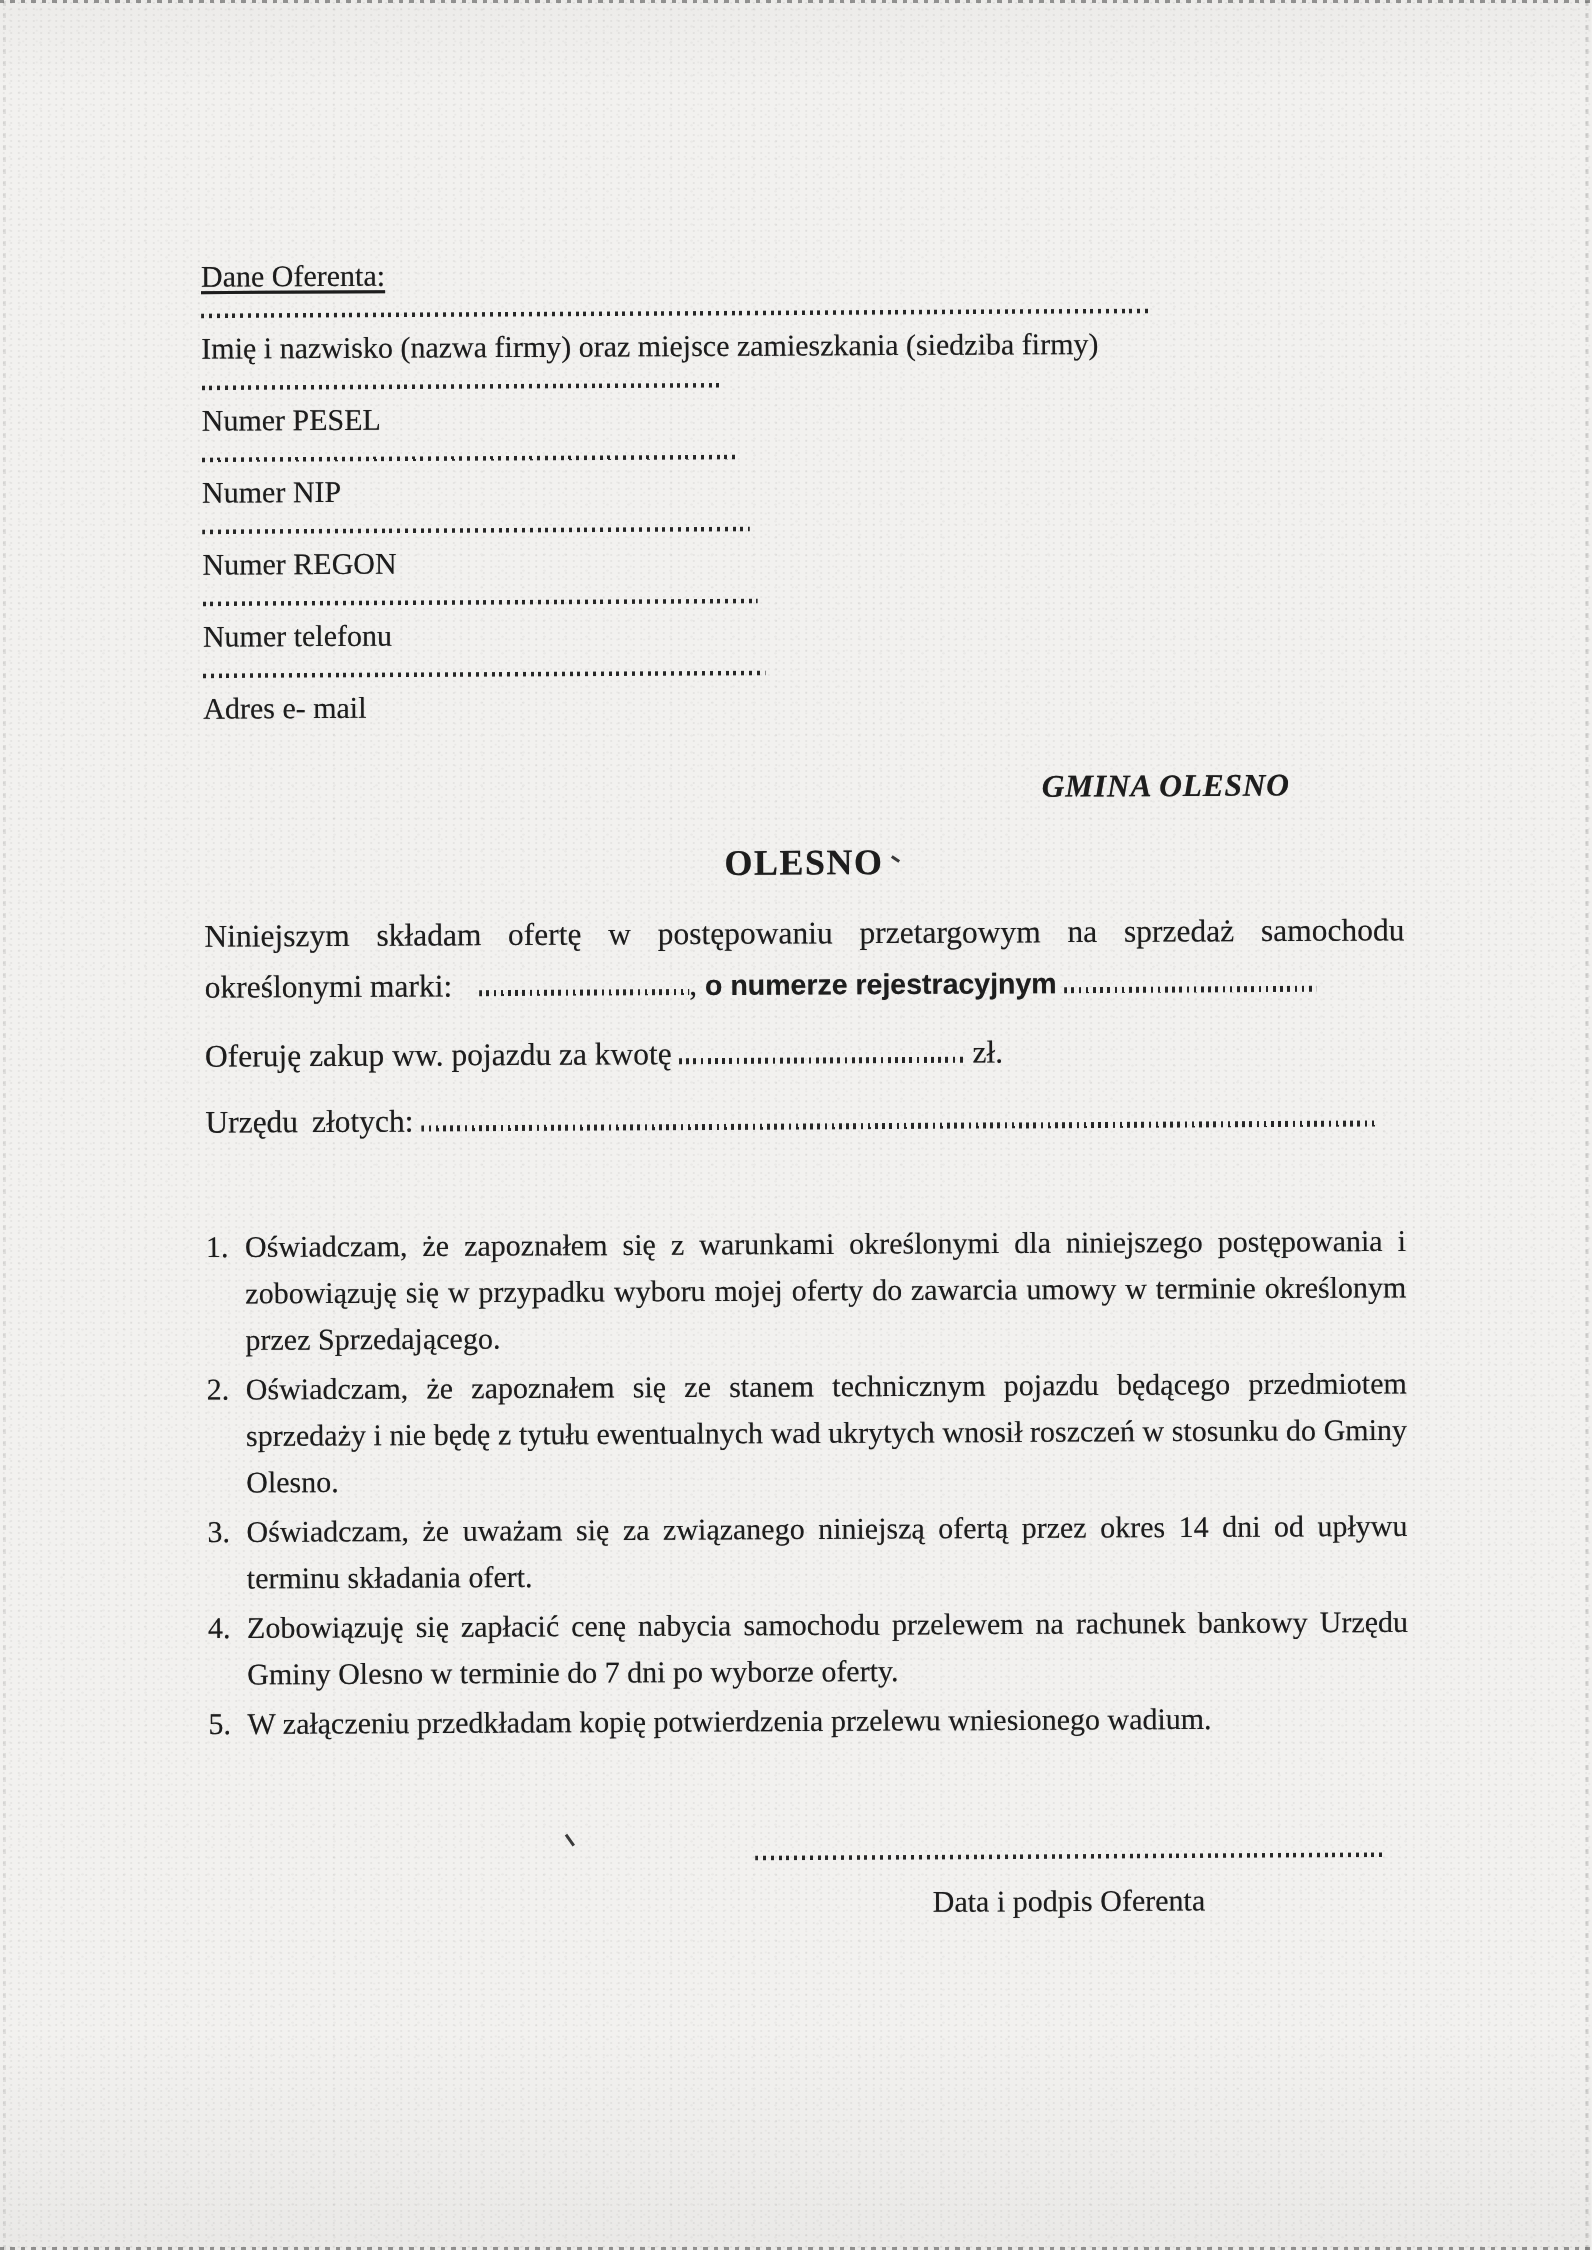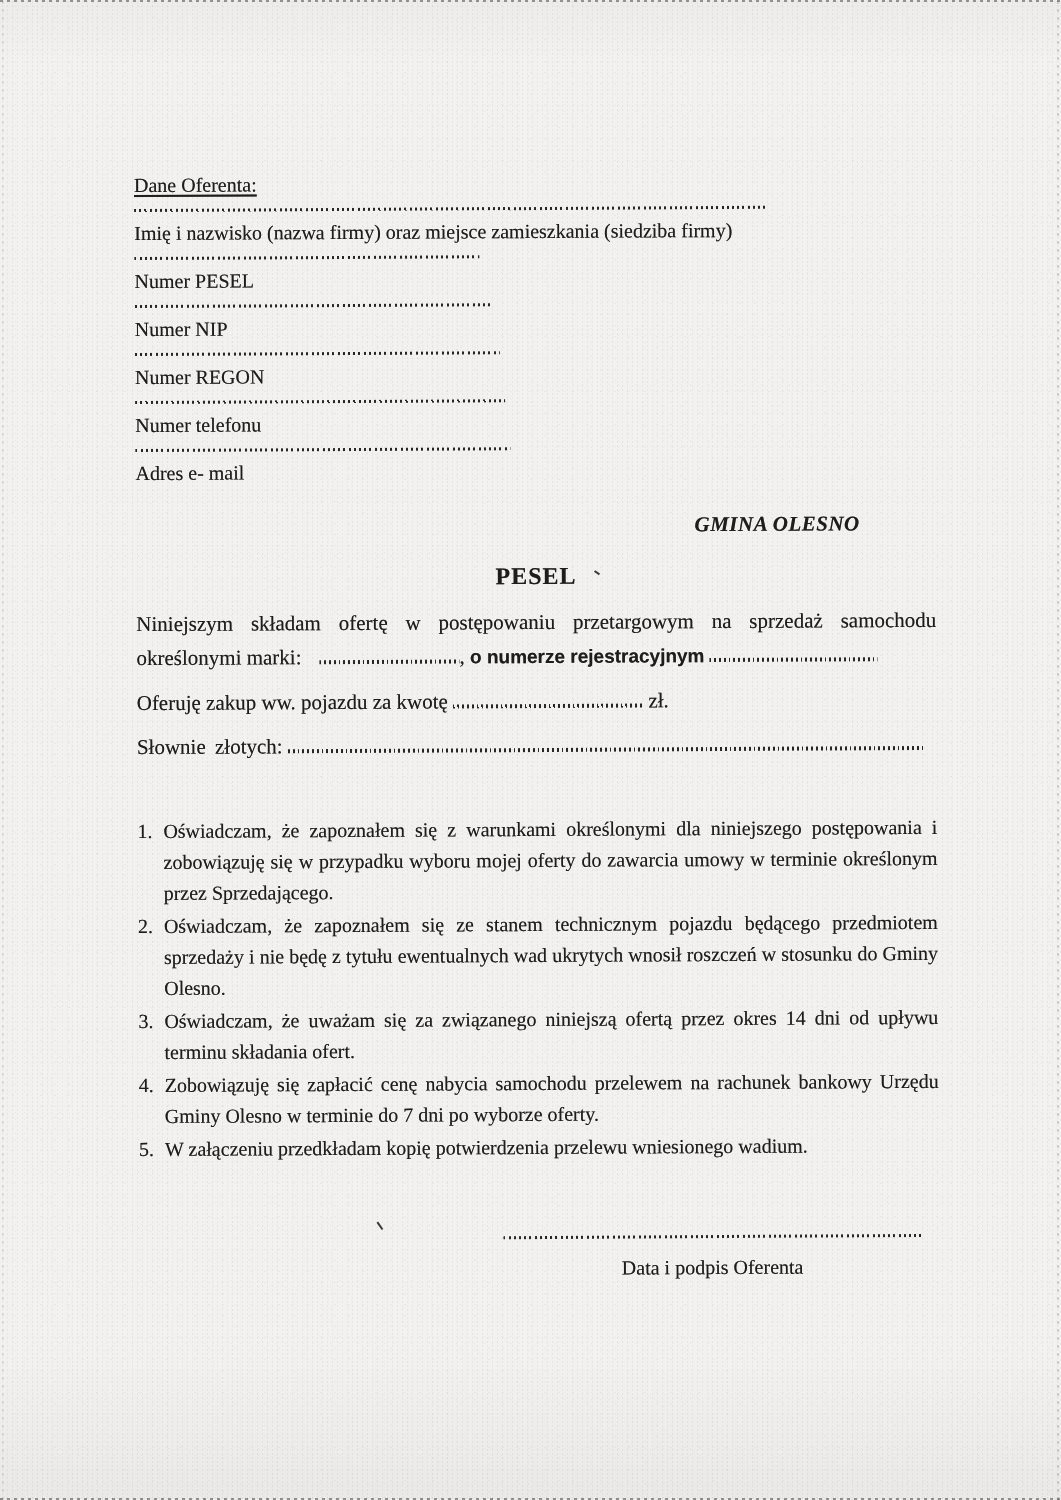--- a/index.html
+++ b/index.html
@@ -133,38 +133,38 @@
 
   <div class="rule w4"></div>
   <div class="flabel">Numer telefonu</div>
 
   <div class="rule w5"></div>
   <div class="flabel">Adres e- mail</div>
 
   <div class="addressee">GMINA OLESNO</div>
 
   <div class="doc-title">
-    <span>PESEL</span>
+    <span>OLESNO</span>
     <span class="tick"></span>
   </div>
 
   <div class="intro">
     <div class="jline">Niniejszym składam ofertę w postępowaniu przetargowym na sprzedaż samochodu</div>
     <div>
       <span>określonymi marki:</span><span class="gap18"></span><span class="dots dw140"></span><span>,</span>
       <span class="sans-bold">o numerze rejestracyjnym</span>
       <span class="dots dw168"></span>
     </div>
     <div class="mt10">
       <span>Oferuję zakup ww. pojazdu za kwotę</span>
       <span class="dots dw190"></span>
       <span>zł.</span>
     </div>
     <div class="mt10">
-      <span class="ws">Słownie złotych:</span>
+      <span class="ws">Urzędu złotych:</span>
       <span class="dots dw640"></span>
     </div>
   </div>
 
   <div class="decl-list">
     <div class="decl">
       <span class="num">1.</span><span>Oświadczam, że zapoznałem się z warunkami określonymi dla niniejszego postępowania i zobowiązuję się w przypadku wyboru mojej oferty do zawarcia umowy w terminie określonym przez Sprzedającego.</span>
     </div>
     <div class="decl">
       <span class="num">2.</span><span>Oświadczam, że zapoznałem się ze stanem technicznym pojazdu będącego przedmiotem sprzedaży i nie będę z tytułu ewentualnych wad ukrytych wnosił roszczeń w stosunku do Gminy Olesno.</span>

